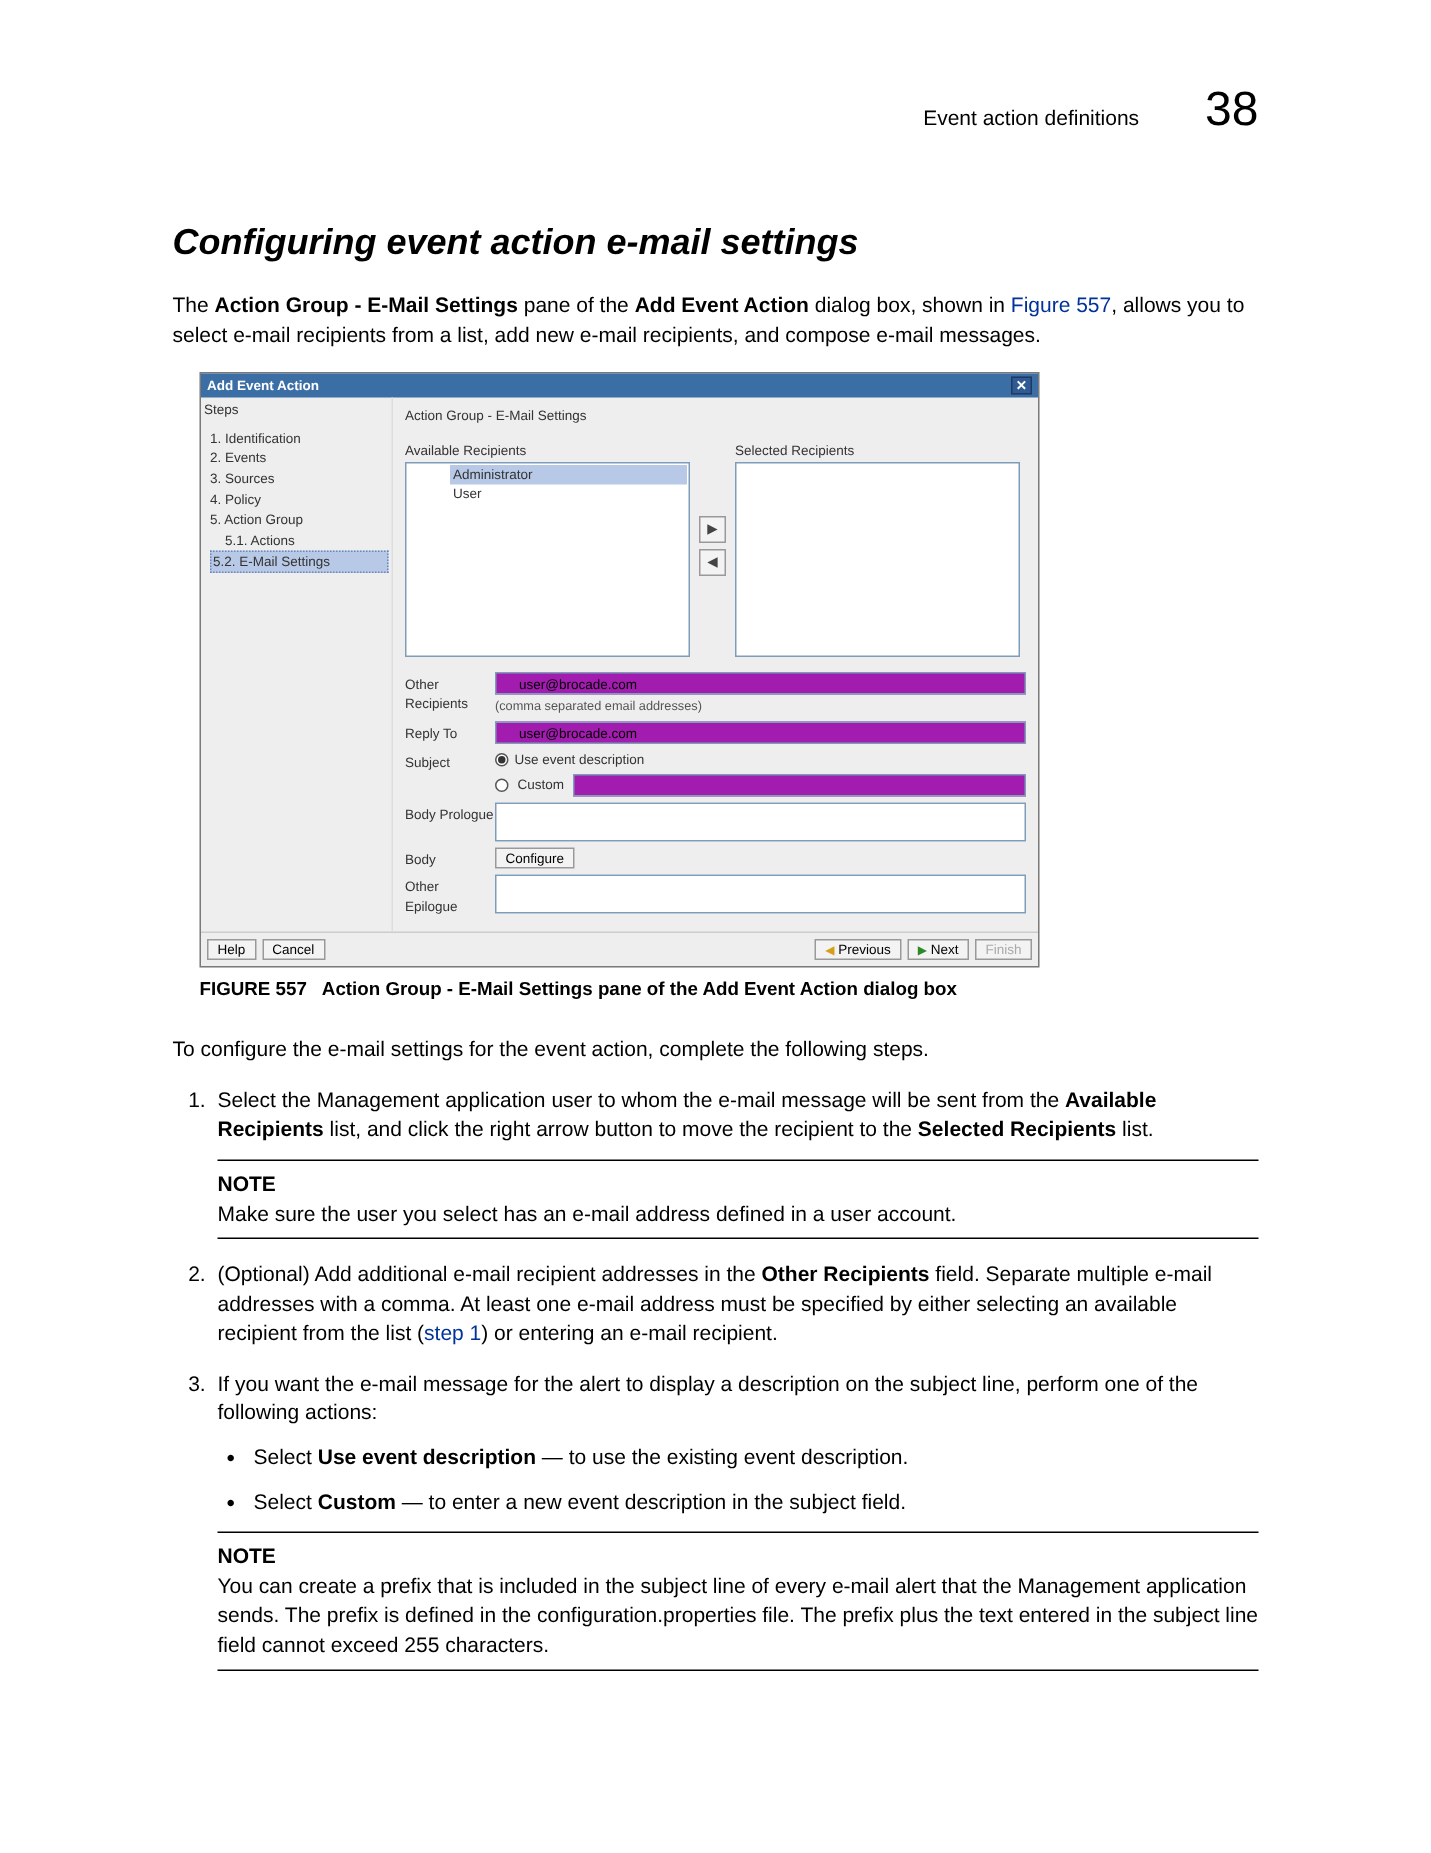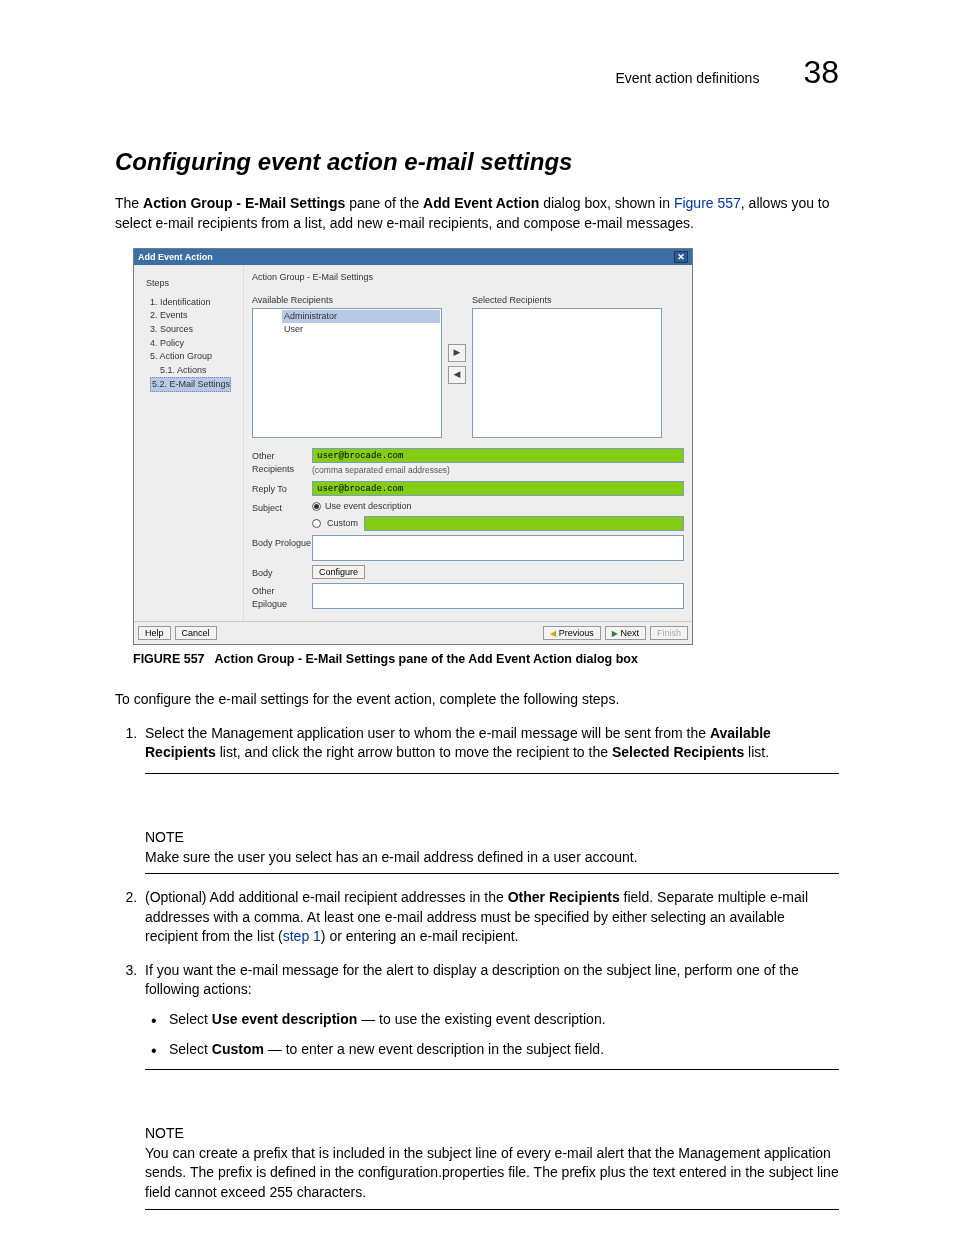--- a/index.html
+++ b/index.html
@@ -53,22 +53,22 @@
     width: 14px; height: 12px;
     background: #2f5a94;
     border: 1px solid #1d3a63;
     color: #fff;
     font-size: 9px;
     line-height: 10px;
     text-align: center;
   }
   .dlg-body { display: flex; }
   .dlg-steps {
-    width: 110px;
-    padding: 12px;
+    width: 128px;
+    padding: 2px;
     border-right: 1px solid #ddd;
   }
   .dlg-steps .steps-lbl { margin-bottom: 6px; }
   .dlg-steps ul { list-style: none; padding-left: 4px; }
   .dlg-steps li { margin-bottom: 1px; white-space: nowrap; }
   .dlg-steps li.sub { padding-left: 10px; }
   .dlg-steps li.active { background: #b7c9e6; border: 1px dotted #6a87b5; padding: 0 1px; }
   .dlg-main { flex: 1; padding: 6px 8px; }
   .pane-title { margin-bottom: 10px; }
   .recip-row { display: flex; align-items: flex-start; gap: 6px; margin-bottom: 10px; }
@@ -88,25 +88,24 @@
     background: #f3f3f3;
     border: 1px solid #999;
     display: flex; align-items: center; justify-content: center;
     font-size: 9px; color: #444;
   }
   .form-row { display: flex; align-items: flex-start; margin-bottom: 4px; }
   .form-row .flabel { width: 60px; padding-top: 2px; }
   .form-row .fctrl { flex: 1; }
   .txtinput {
     width: 100%; height: 15px;
-    background: #84cc16;
+    background: #a21caf;
     border: 1px solid #7f9db9;
     font-size: 9px;
-    padding: 0 4px;
-    font-family: Liberation Mono, monospace;
+    padding: 0 15px;
   }
   .hint { font-size: 8.5px; color: #555; margin-top: 2px; }
   .txtarea {
     width: 100%; height: 26px;
     background: #fff;
     border: 1px solid #7f9db9;
   }
   .btn-sm {
     background: #f3f3f3;
     border: 1px solid #999;
@@ -136,21 +135,21 @@
   .figcap { font-size: 12.5px; margin: 4px 0 22px 18px; }
   .figcap .bold { margin-right: 10px; }
   ol.steps { padding-left: 26px; margin-top: 10px; }
   ol.steps > li { margin-bottom: 14px; padding-left: 4px; }
   .note {
     border-top: 1.5px solid #000;
     border-bottom: 1.5px solid #000;
     padding: 6px 0;
     margin: 10px 0 14px 0;
   }
-  .note .note-lbl { font-weight: normal; margin-top: 48px; }
+  .note .note-lbl { font-weight: bold; }
   ul.bullets { list-style: none; padding-left: 24px; margin-top: 10px; }
   ul.bullets li { margin-bottom: 10px; position: relative; }
   ul.bullets li::before {
     content: '•'; position: absolute; left: -18px; top: 0; font-size: 16px;
   }
 </style>
 </head>
 <body>
 
 <div class="header-row">

